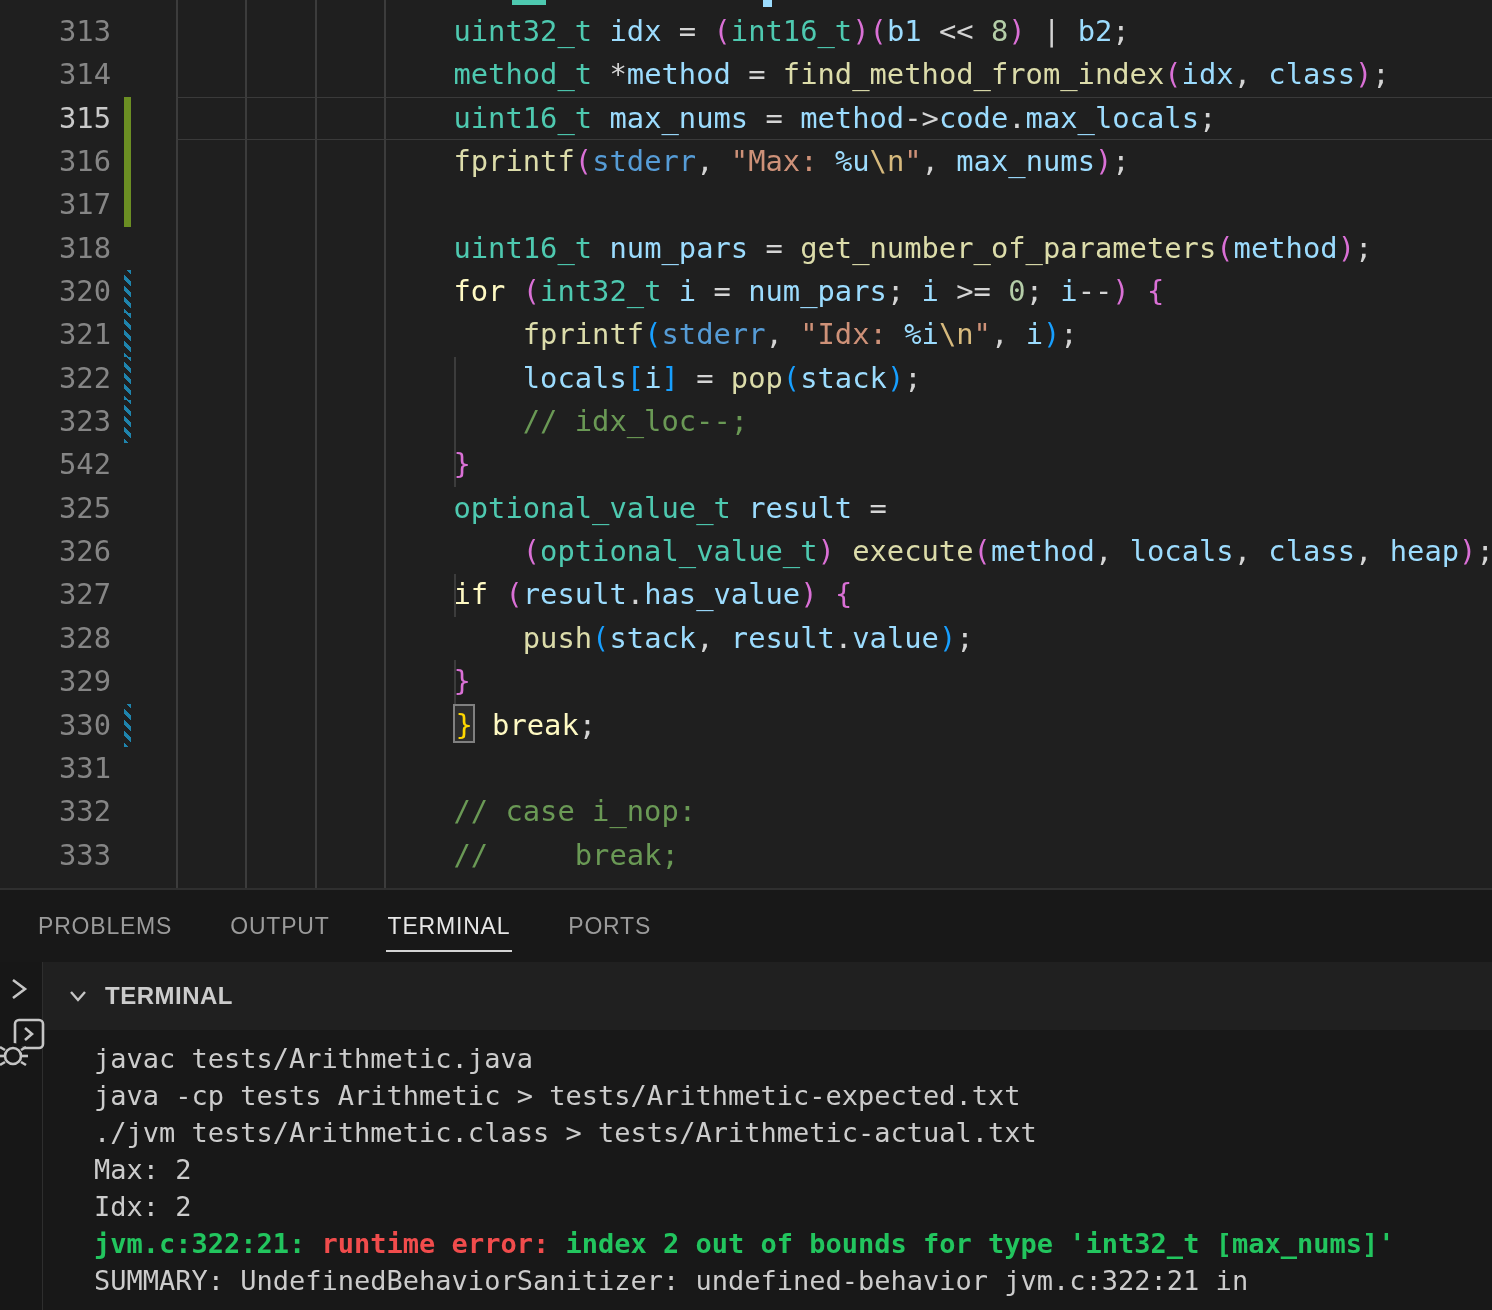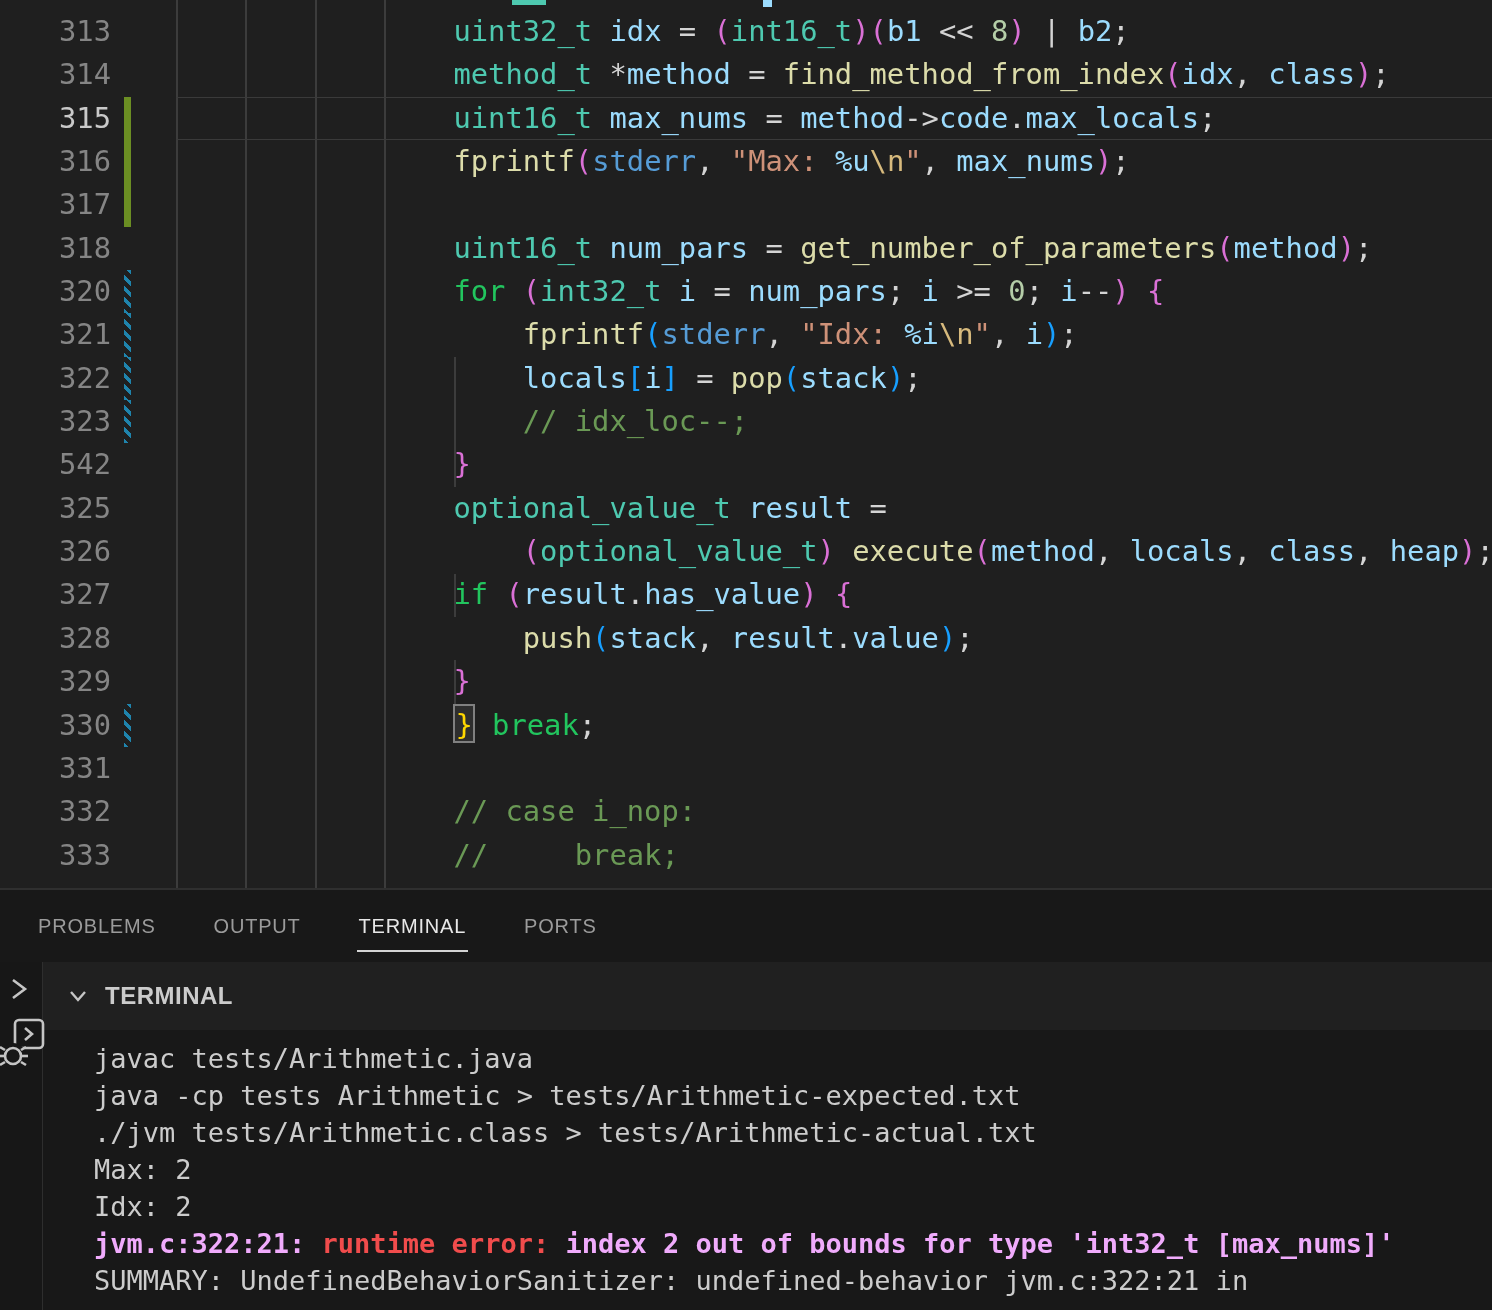--- a/index.html
+++ b/index.html
@@ -14,45 +14,45 @@
   .row{display:flex;height:43.35px;line-height:43.35px;font-size:28.8px;position:relative;white-space:pre;}
   .ln{width:85px;flex:none;text-align:right;color:#858585;user-select:none;}
   .ln.active{color:#c9c9c9;}
   .deco{width:65px;flex:none;position:relative;}
   .bar{position:absolute;left:13px;top:0;bottom:0;width:7px;}
   .bar.added{background:#6b8e23;}
   .bar.modified{background:repeating-linear-gradient(45deg,#1f84ad 0 3.5px,rgba(0,0,0,0) 3.5px 8px);}
   .code{flex:1;white-space:pre;}
   .curline{position:absolute;left:150px;right:0;top:0;bottom:0;
            border-top:1px solid #3a3a3a;border-bottom:1px solid #3a3a3a;pointer-events:none;}
-  .tk-t{color:#4EC9B0}.tk-v{color:#9CDCFE}.tk-f{color:#DCDCAA}.tk-k{color:#22c55e}
+  .tk-t{color:#4EC9B0}.tk-v{color:#9CDCFE}.tk-f{color:#DCDCAA}.tk-k{color:#fef9c3}
   .tk-o{color:#D4D4D4}.tk-n{color:#B5CEA8}.tk-s{color:#CE9178}.tk-e{color:#D7BA7D}
   .tk-fs{color:#9CDCFE}.tk-m{color:#569CD6}.tk-c{color:#6A9955}.tk-b2{color:#DA70D6}.tk-b3{color:#179FFF}
   .tk-b1box{color:#FFD700;border:2px solid #808080;background:#2e2e2e;display:inline-block;
             height:39px;line-height:39px;box-sizing:border-box;vertical-align:top;}
   
   .tabbar{position:absolute;left:0;top:888px;width:1492px;height:74px;background:#181818;
           border-top:2px solid #2f2f2f;box-sizing:border-box;display:flex;align-items:center;
           padding-left:38px;gap:58px;font-family:"Liberation Sans",sans-serif;}
-  .tab{position:relative;font-size:20px;letter-spacing:0.8px;color:#9b9b9b;height:100%;
+  .tab{position:relative;font-size:23px;letter-spacing:0.8px;color:#9b9b9b;height:100%;
        display:flex;align-items:center;cursor:pointer;}
   .tab.active{color:#e7e7e7;}
   .tab.active::after{content:"";position:absolute;left:-2px;right:-2px;bottom:10px;height:2px;background:#d4d4d4;}
   
   .panel{position:absolute;left:0;top:962px;width:1492px;height:348px;background:#181818;display:flex;}
   .strip{width:42px;flex:none;background:#171717;border-right:1px solid #2e2e2e;position:relative;}
   .strip svg{position:absolute;stroke:#c5c5c5;fill:none;stroke-width:2.6;}
   .panel-main{flex:1;display:flex;flex-direction:column;overflow:hidden;}
   .panel-header{height:68px;flex:none;background:#202020;display:flex;align-items:center;
                 padding-left:22px;gap:14px;font-family:"Liberation Sans",sans-serif;}
   .panel-header .hdr-label{font-size:24px;font-weight:bold;color:#cccccc;letter-spacing:0.5px;}
   .panel-header svg{stroke:#c5c5c5;fill:none;stroke-width:2.4;}
   .term{flex:1;padding:10px 0 7px 51px;font-size:27px;line-height:37px;color:#cccccc;white-space:pre;overflow:hidden;}
   .tl-p{color:#cccccc}
-  .tl-eb{color:#f0abfc;font-weight:bold}
+  .tl-eb{color:#22c55e;font-weight:bold}
   .tl-er{color:#F14C4C;font-weight:bold}
 </style>
 </head>
 <body>
 
 <div class="screen">
 
   <div class="editor">
     <div class="guides">
       <div class="guide" style="left:150px;top:0;height:888px"></div>

